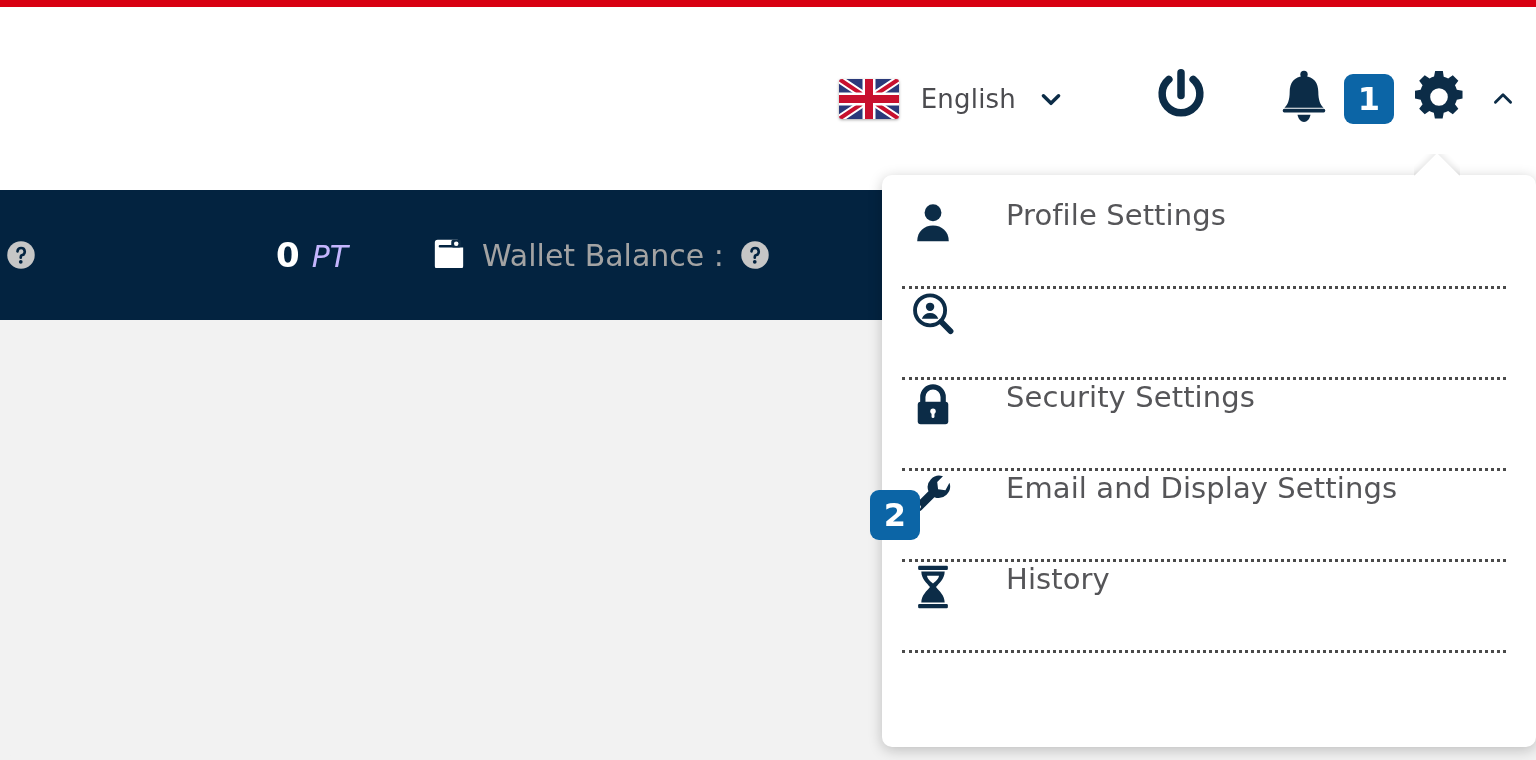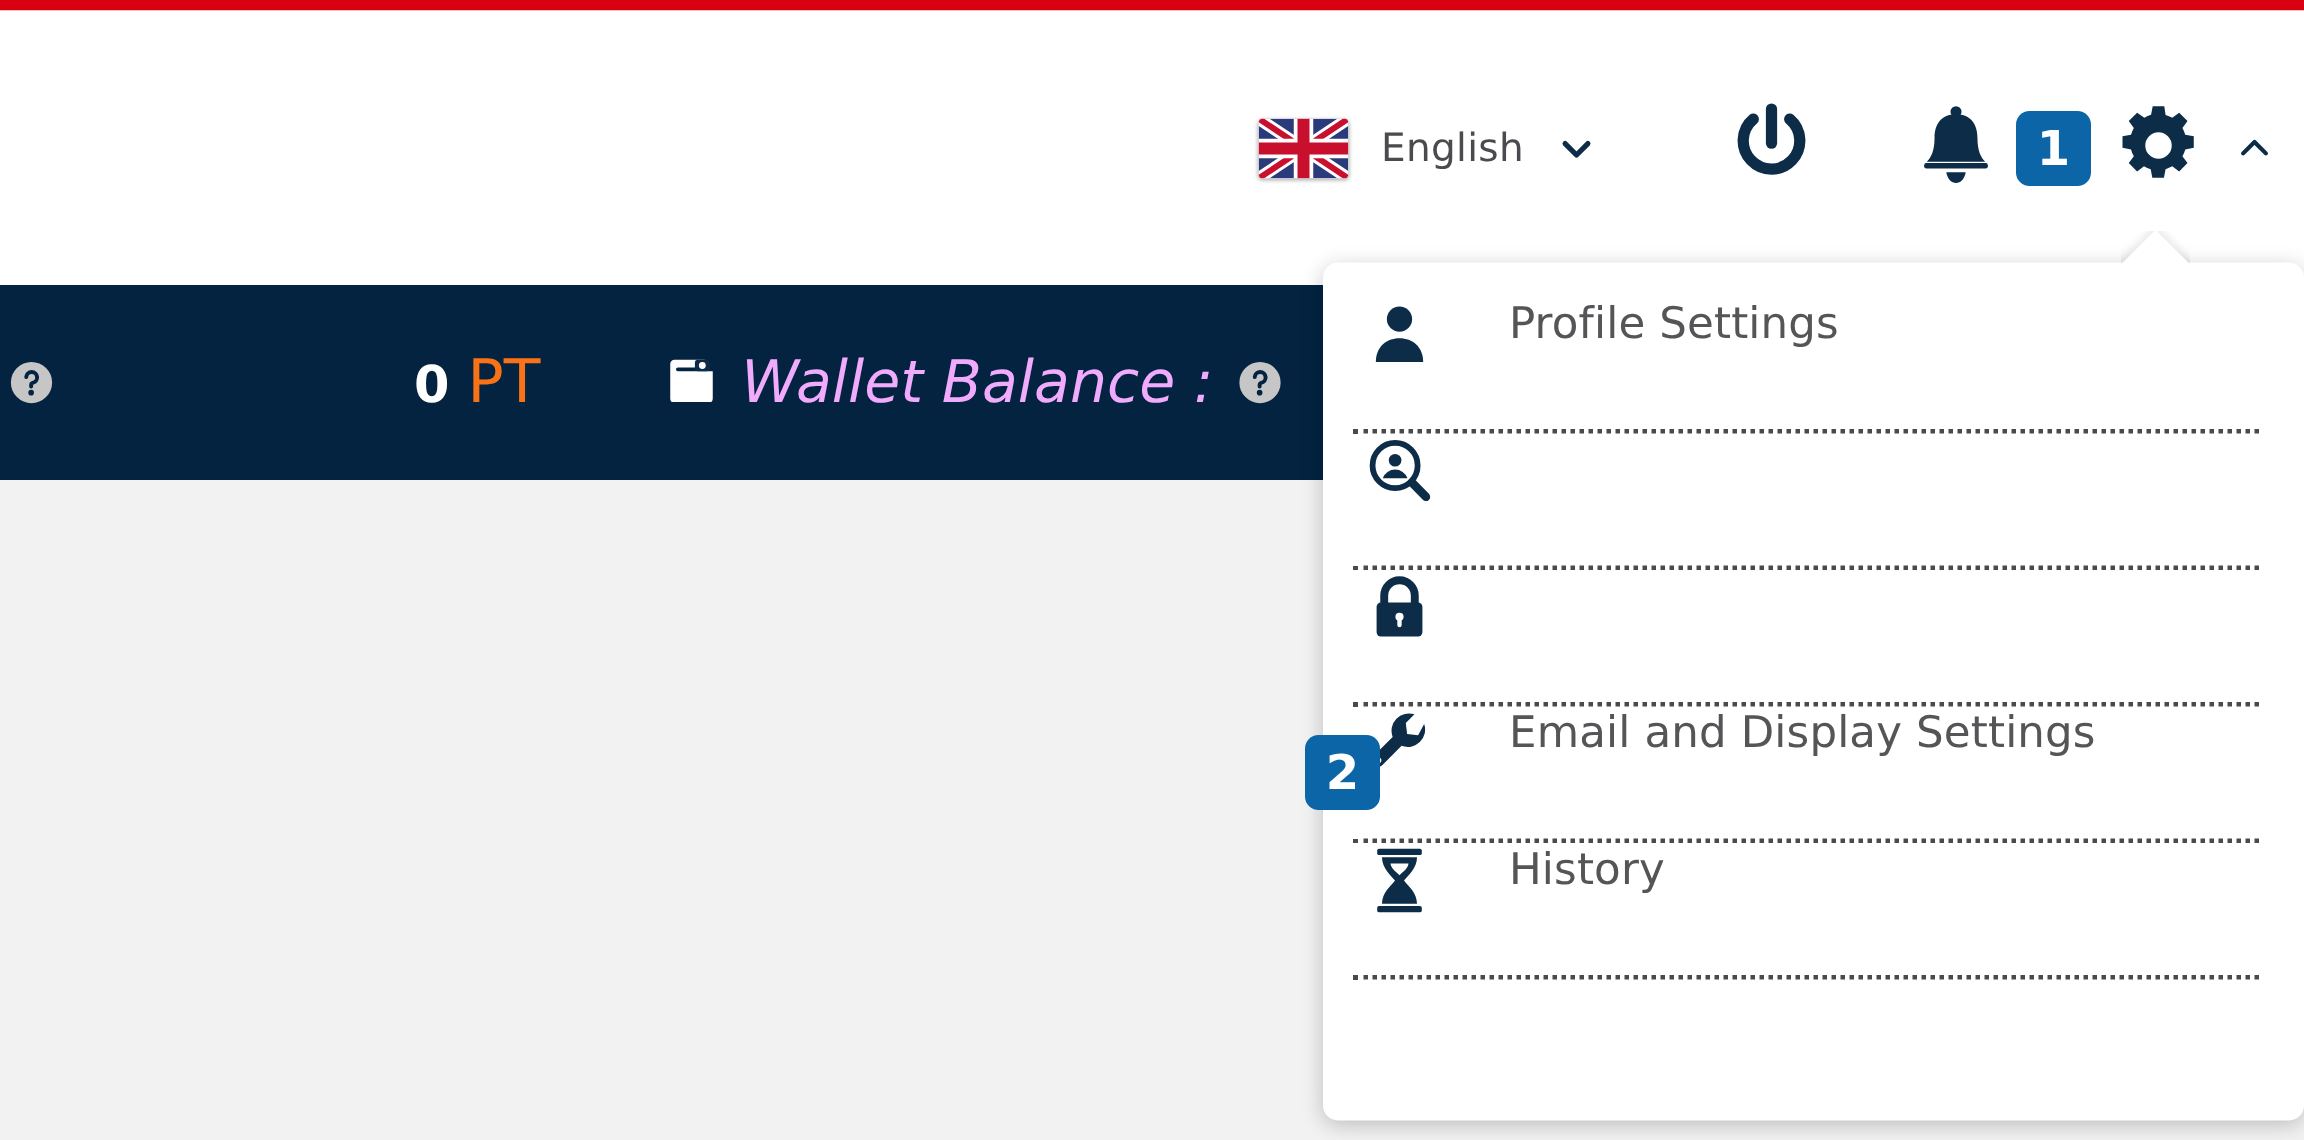--- a/index.html
+++ b/index.html
@@ -149,36 +149,36 @@
     gap: 12px;
     margin-left: 240px;
     color: #ffffff;
   }
   .points-value {
     font-size: 34px;
     font-weight: 700;
     color: #ffffff;
   }
   .points-unit {
-    font-size: 40px;
+    font-size: 30px;
     font-weight: 400;
-    color: #f97316;
+    color: #c4b5fd;
+    font-style: italic;
   }
 
   .wallet-group {
     display: flex;
     align-items: center;
     gap: 16px;
     margin-left: 84px;
   }
   .wallet-label {
-    font-size: 39px;
-    color: #f0abfc;
+    font-size: 30px;
+    color: #a3a3a3;
     white-space: nowrap;
-    font-style: italic;
   }
 
   
   .dropdown {
     position: absolute;
     left: 882px;
     top: 175px;
     width: 654px;
     height: 572px;
     background: #ffffff;
@@ -399,20 +399,21 @@
 
       <div class="dd-item">
         <span class="dd-icon">
           <svg width="40" height="44" viewBox="0 0 22 24">
             <path d="M5.4 10.4 V7.6 a5.6 5.6 0 0 1 11.2 0 v2.8" fill="none" stroke="#0c2c47" stroke-width="2.9"></path>
             <rect x="2.6" y="10.2" width="16.8" height="12.4" rx="1.6" class="navy"></rect>
             <circle cx="11" cy="15.4" r="1.5" fill="#ffffff"></circle>
             <rect x="10.2" y="15.6" width="1.6" height="3.6" rx=".8" fill="#ffffff"></rect>
           </svg>
         </span>
+        <span class="dd-label">Security Settings</span>
       </div>
       <div class="dd-sep"></div>
 
       <div class="dd-item">
         <span class="dd-badge">2</span>
         <span class="dd-icon">
           <svg width="42" height="42" viewBox="0 0 24 24">
             <path class="navy" d="M21.4 4.4 a6.6 6.6 0 0 1-8.6 8.3 L5.5 20 a2.4 2.4 0 1 1-3.4-3.4 l7.3-7.3 a6.6 6.6 0 0 1 8.3-8.6 L14.4 4 l.5 4.2 4.2.5 Z M4 17.1 a1.1 1.1 0 1 0 0 2.2 1.1 1.1 0 0 0 0-2.2 Z"></path>
           </svg>
         </span>

